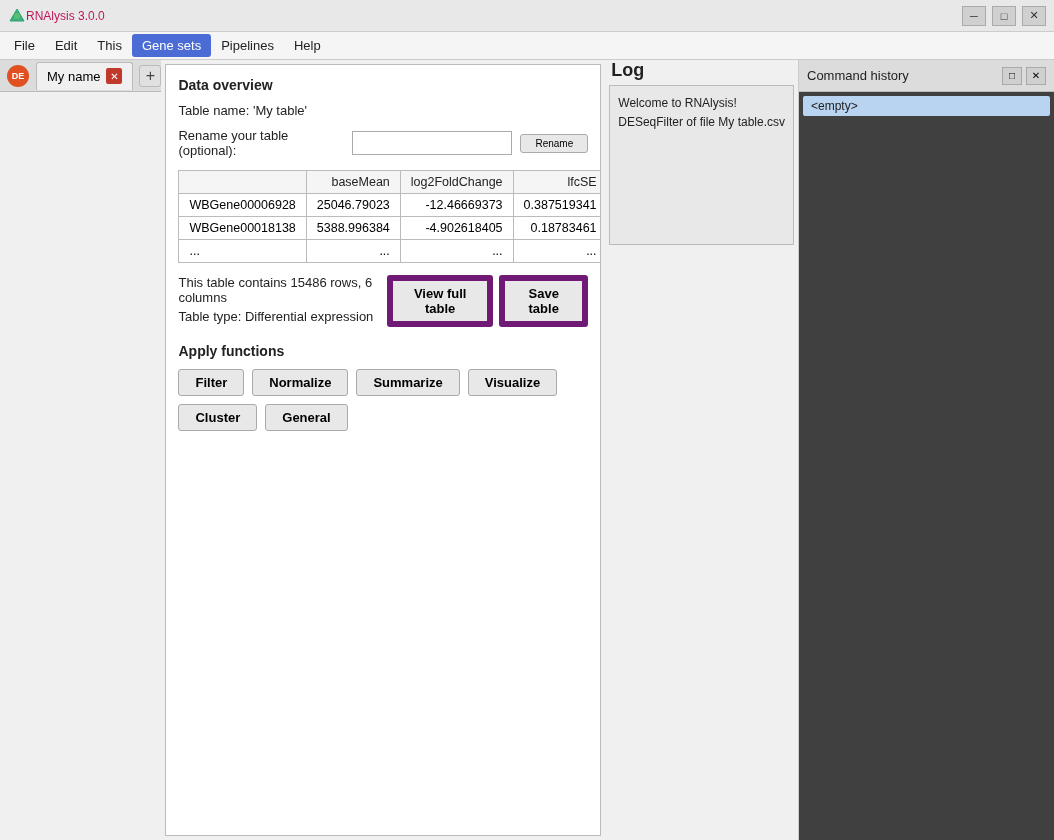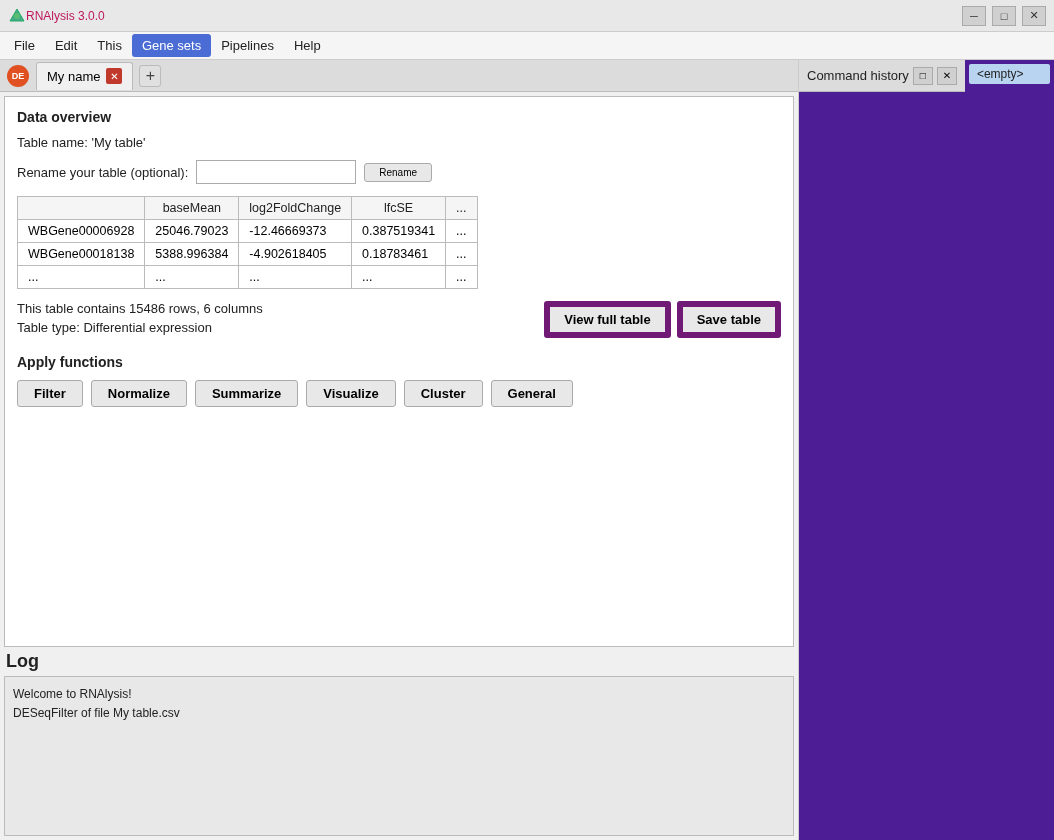--- a/index.html
+++ b/index.html
@@ -68,21 +68,20 @@
     
     .main-layout {
       display: flex;
       height: calc(840px - 60px);
     }
 
     
     .left-panel {
       flex: 1;
       display: flex;
-      flex-direction: column;
       background: #f0f0f0;
       min-width: 0;
     }
 
     
     .tab-bar {
       display: flex;
       align-items: center;
       background: #dcdcdc;
       height: 32px;
@@ -190,20 +189,21 @@
 
     
     .data-table {
       border-collapse: collapse;
       margin-bottom: 12px;
       font-size: 12.5px;
     }
     .data-table th, .data-table td {
       border: 1px solid #bbb;
       padding: 4px 10px;
+      text-align: right;
       white-space: nowrap;
     }
     .data-table th {
       background: #f5f5f5;
       font-weight: normal;
       color: #222;
     }
     .data-table td:first-child, .data-table th:first-child {
       text-align: left;
     }
@@ -277,23 +277,24 @@
       font-size: 12px;
       color: #222;
       height: 160px;
       overflow-y: auto;
       line-height: 1.6;
     }
 
     
     .right-panel {
       width: 256px;
-      background: #4c1d95;
+      background: #404040;
       border-left: 1px solid #ccc;
       display: flex;
+      flex-direction: column;
       justify-content: center;
     }
     .cmd-history-header {
       display: flex;
       align-items: center;
       background: #dcdcdc;
       height: 32px;
       border-bottom: 1px solid #bbb;
       padding: 0 8px;
       gap: 4px;

